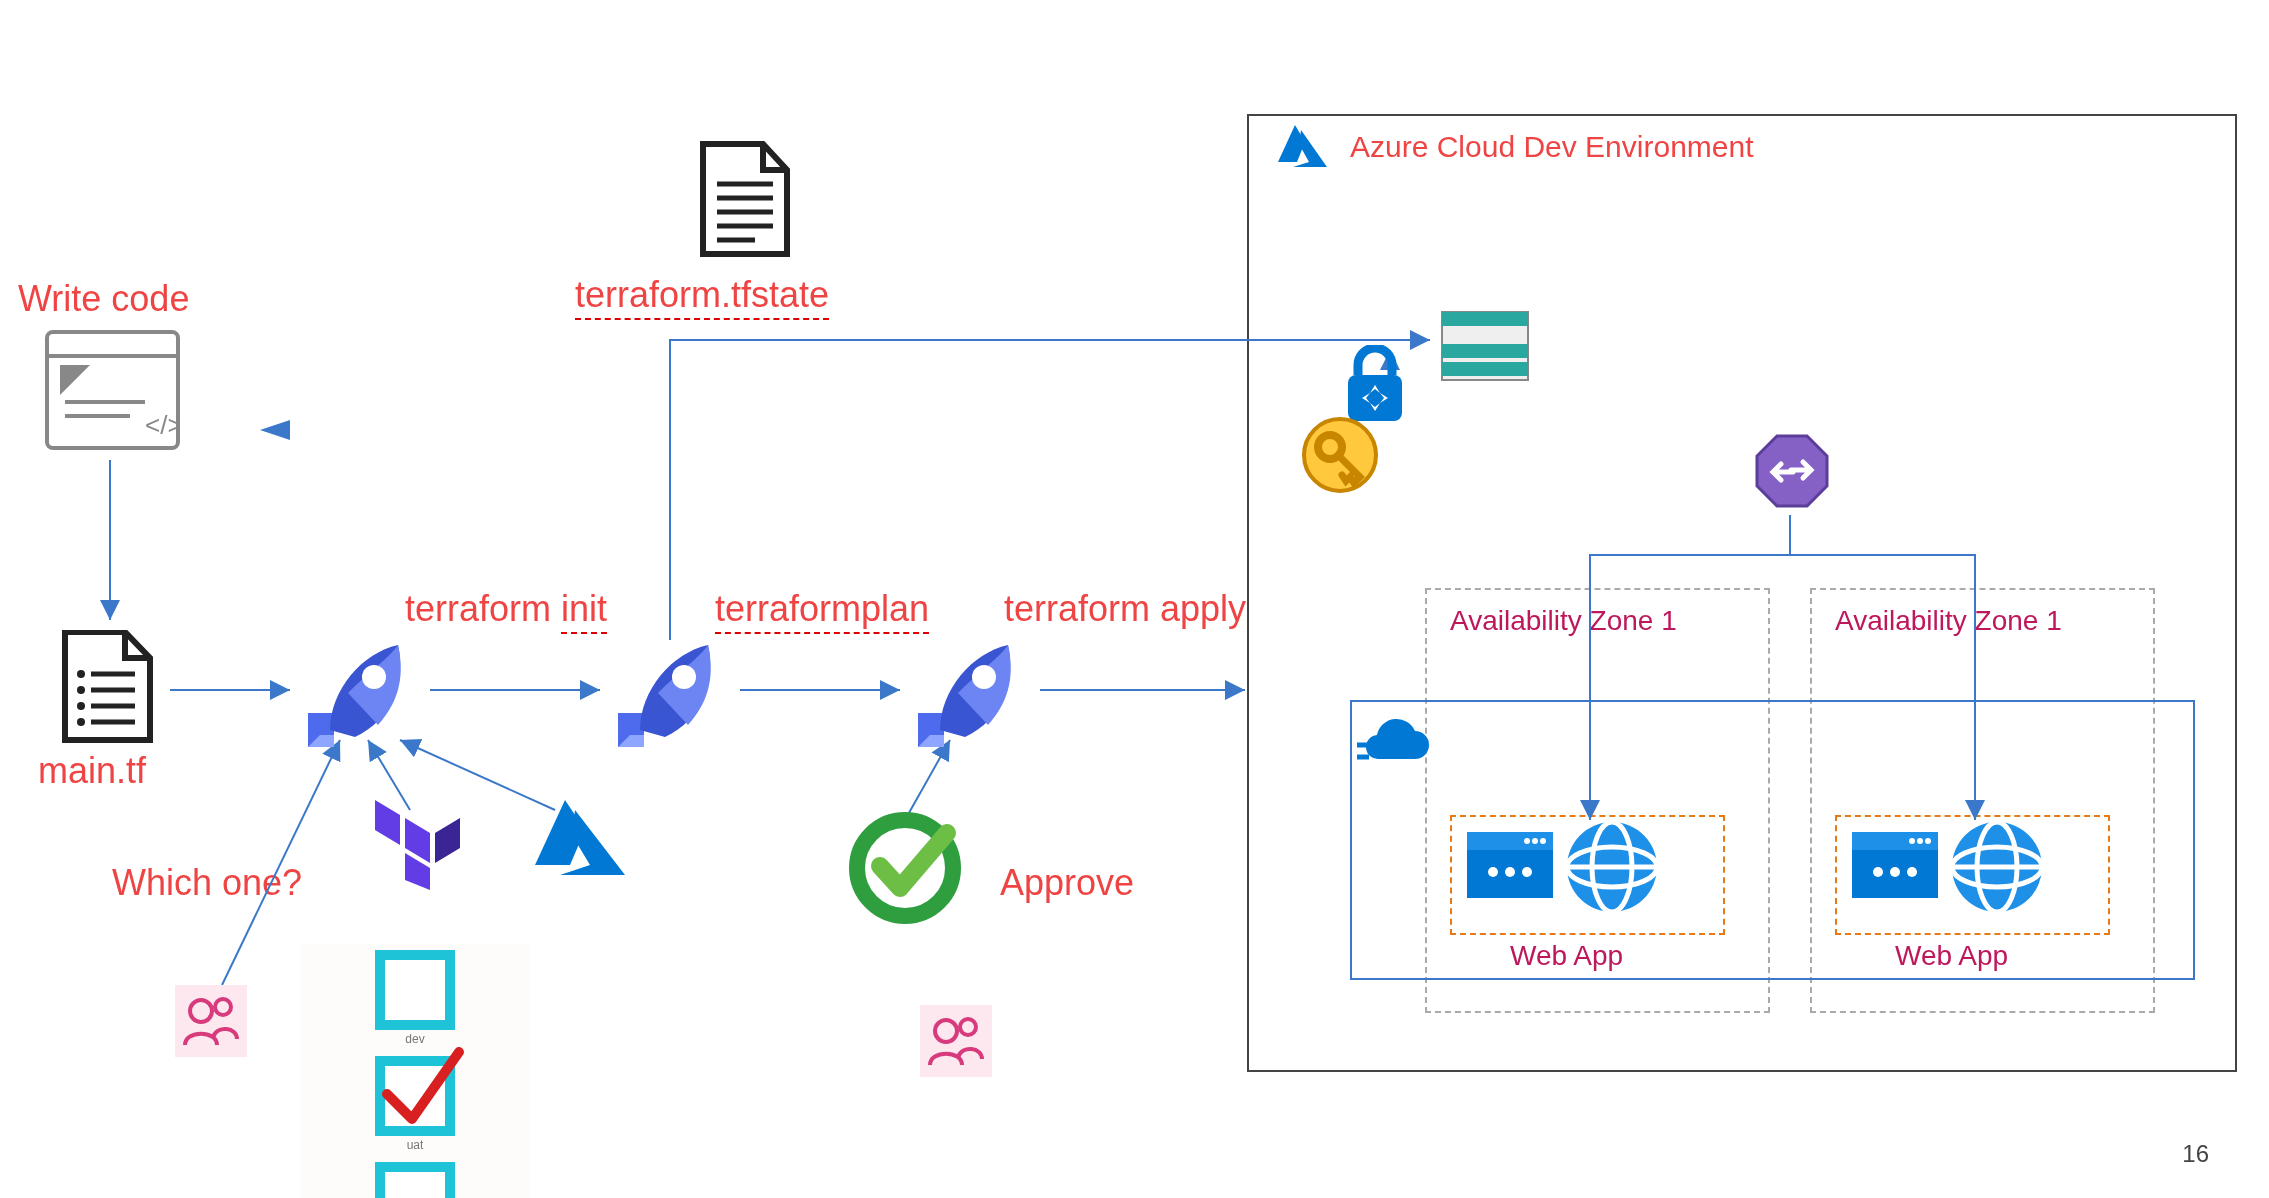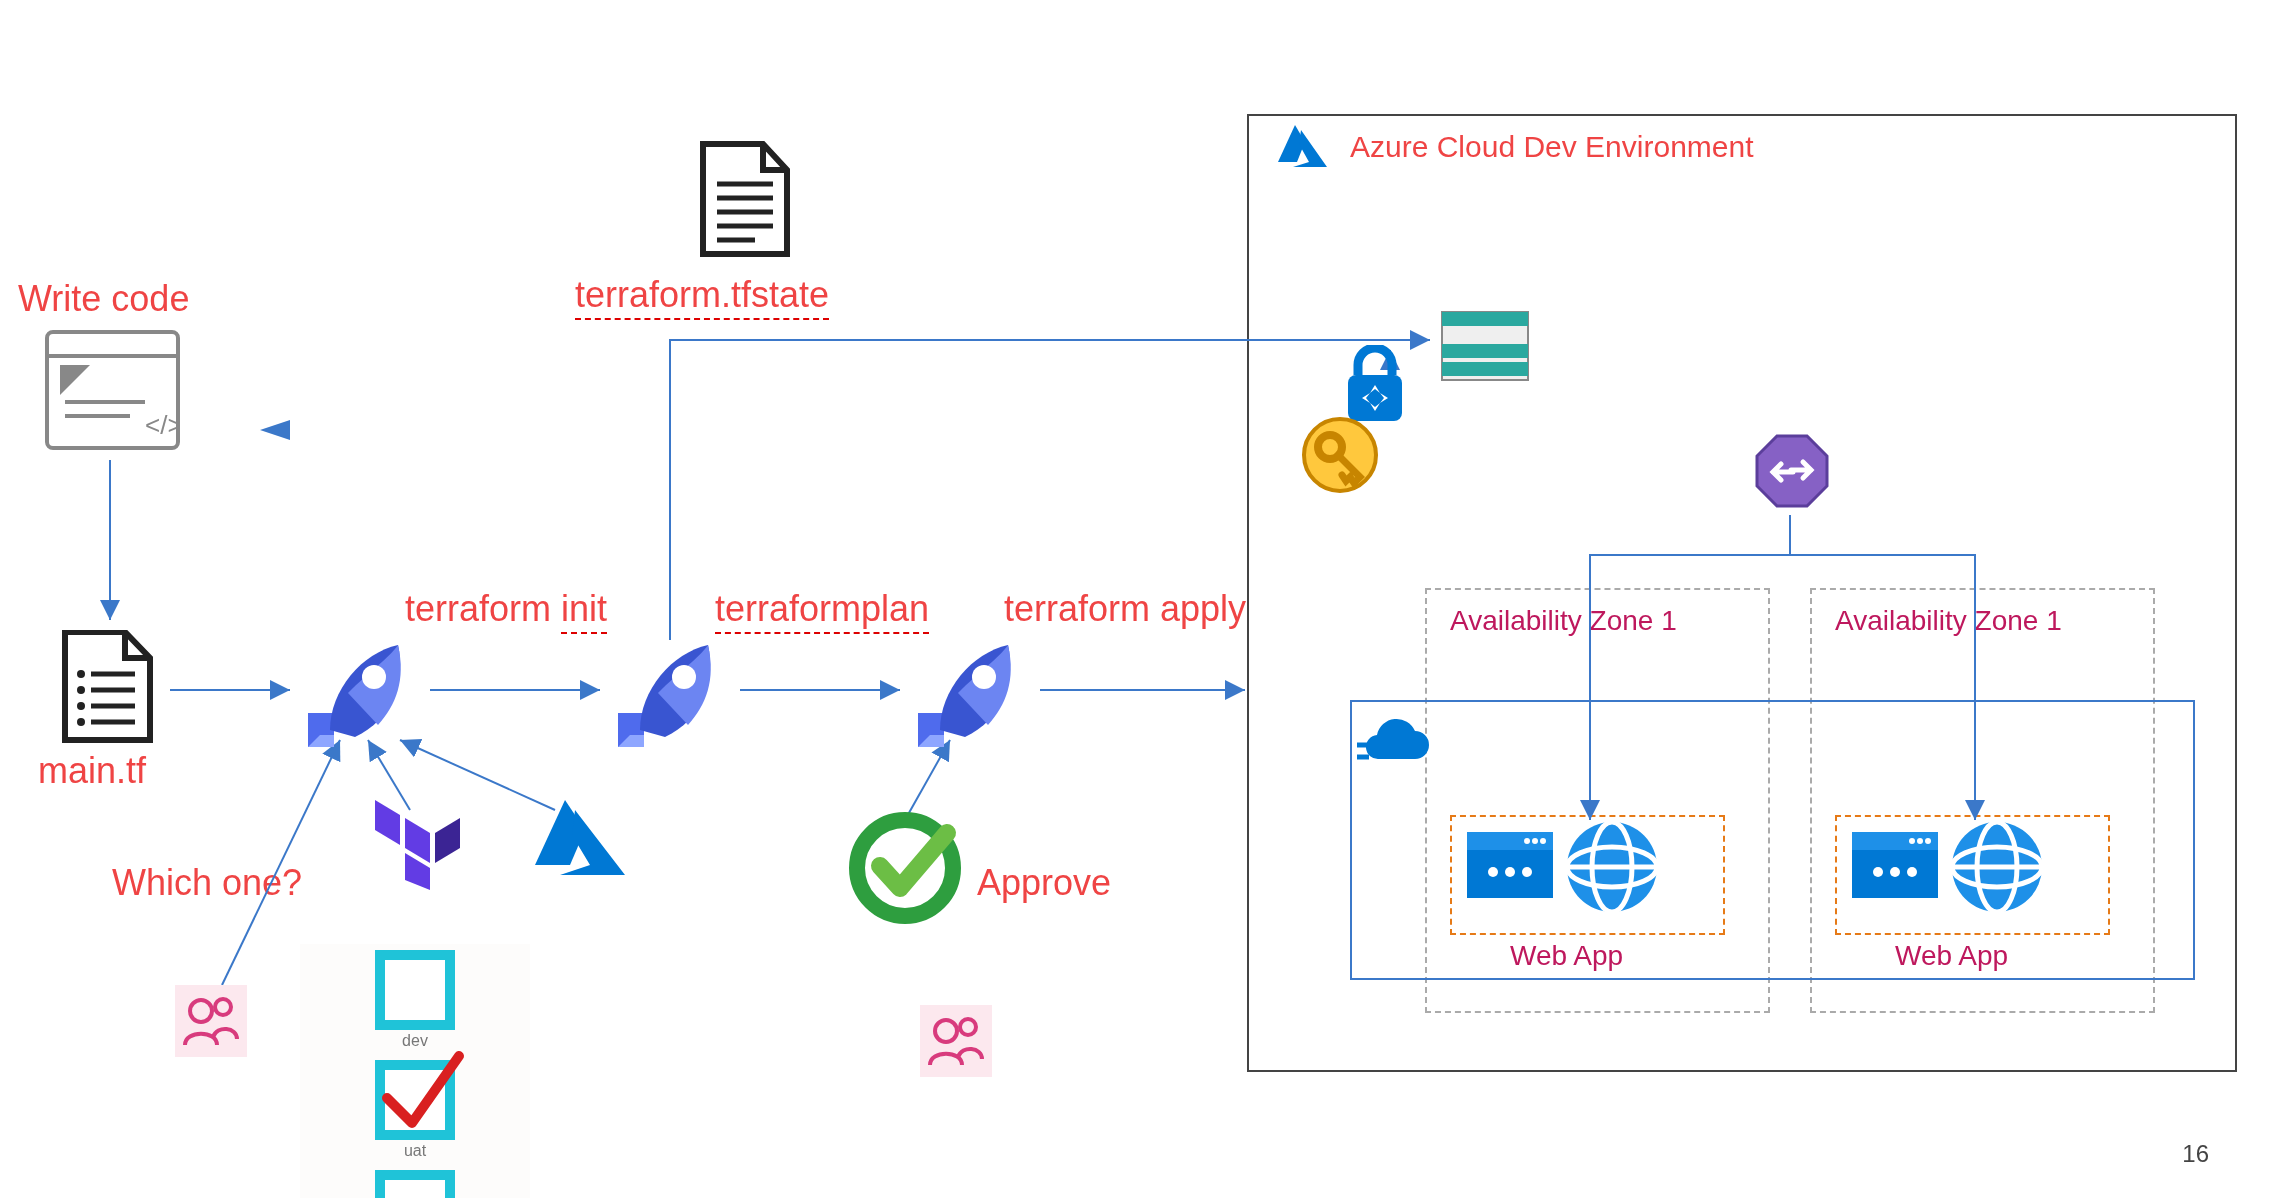--- a/index.html
+++ b/index.html
@@ -42,21 +42,21 @@
   }
   .checkbox-item {
     width:80px; height:80px;
     border:10px solid #1FC3D8;
     margin:6px auto;
     box-sizing:border-box;
     position:relative;
     background:#fff;
   }
   .checkbox-label {
-    font-size:16px;
+    font-size:12px;
     color:#777;
     margin-top:-4px;
     margin-bottom:10px;
   }
   .az-box {
     position:absolute;
     border:2px dashed #aaa;
     box-sizing:border-box;
   }
   .vnet-box {
@@ -81,21 +81,21 @@
 <body>
 
 <div class="label" style="left:18px; top:278px;">Write code</div>
 <div class="label" style="left:38px; top:750px;">main.tf</div>
 <div class="label" style="left:112px; top:862px;">Which one?</div>
 
 <div class="label" style="left:405px; top:588px;">terraform <span class="underline-red">init</span></div>
 <div class="label" style="left:715px; top:588px;"><span class="underline-red">terraformplan</span></div>
 <div class="label" style="left:1004px; top:588px;">terraform apply</div>
 <div class="label" style="left:575px; top:274px;"><span class="underline-red">terraform.tfstate</span></div>
-<div class="label" style="left:977px; top:862px;text-align:center;">Approve</div>
+<div class="label" style="left:1000px; top:862px;text-align:center;">Approve</div>
 
 <div style="position:absolute; left:1247px; top:114px; width:990px; height:958px; border:2px solid #444; box-sizing:border-box;"></div>
 <div class="label" style="left:1350px; top:130px; font-size:30px;">Azure Cloud Dev Environment</div>
 
 <div class="az-box" style="left:1425px; top:588px; width:345px; height:425px;"></div>
 <div class="label blue" style="left:1450px; top:605px; font-size:28px;">Availability Zone 1</div>
 <div class="az-box" style="left:1810px; top:588px; width:345px; height:425px;"></div>
 <div class="label blue" style="left:1835px; top:605px; font-size:28px;">Availability Zone 1</div>
 
 <div class="vnet-box" style="left:1350px; top:700px; width:845px; height:280px;"></div>

